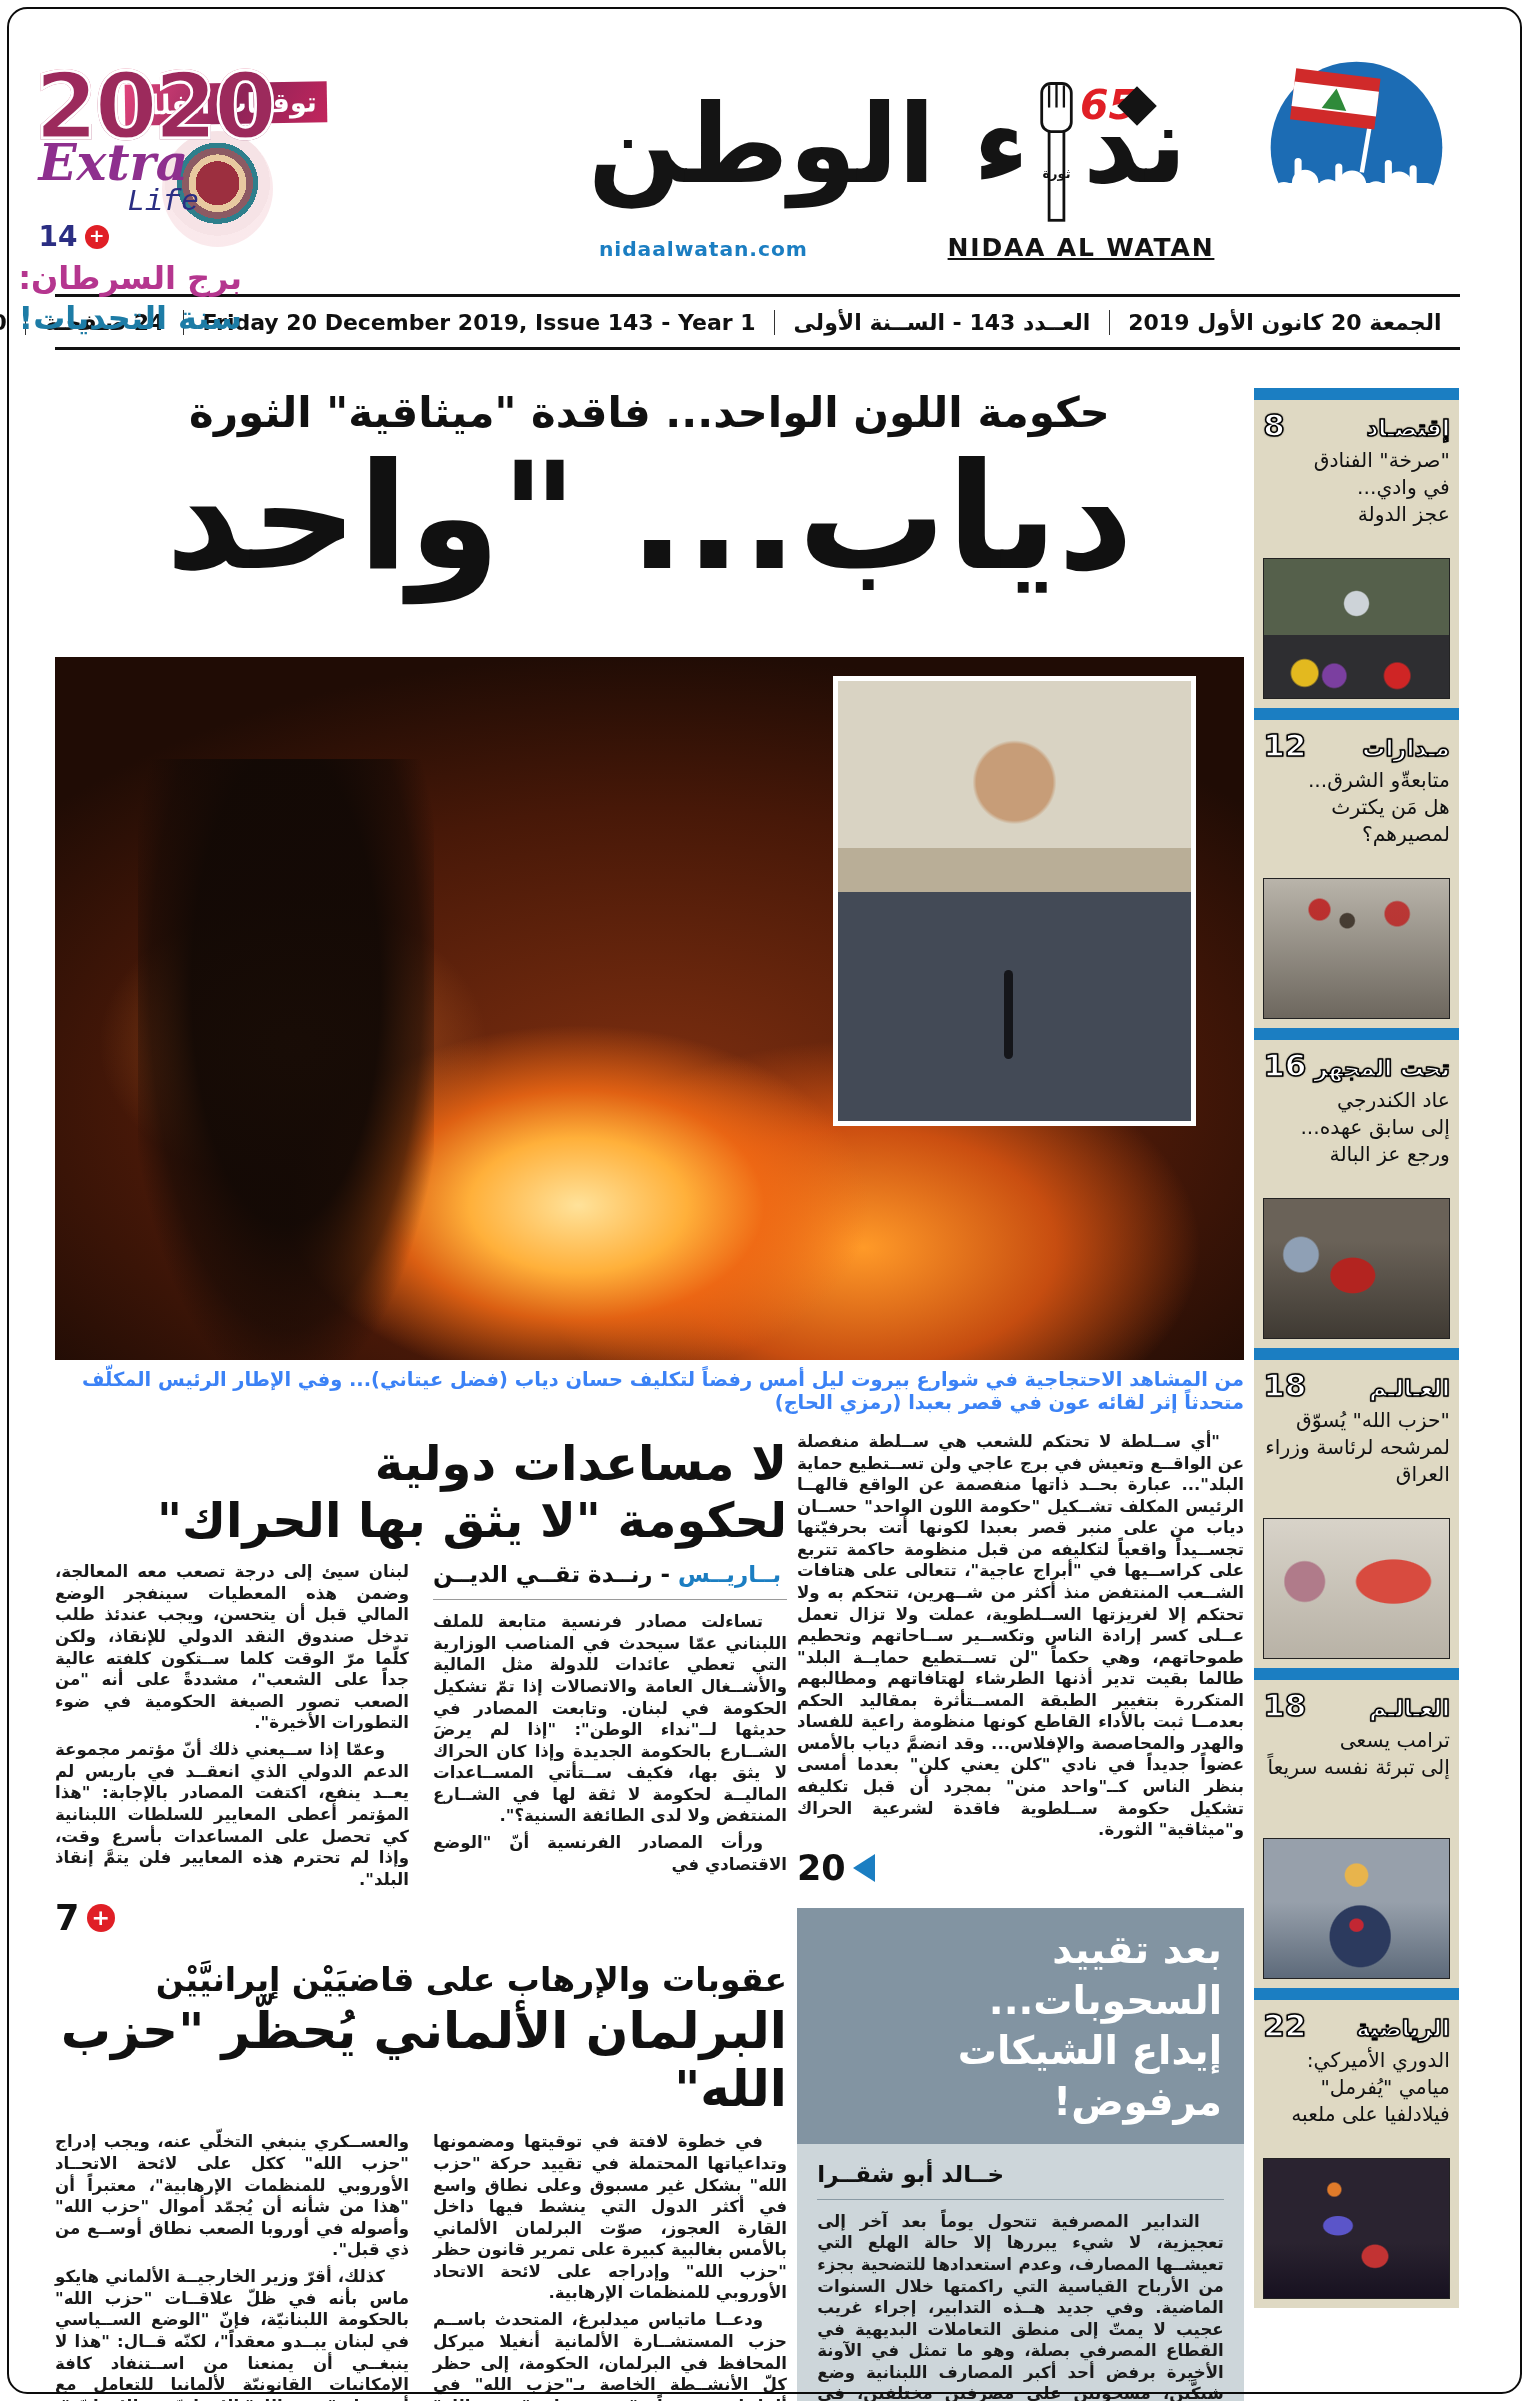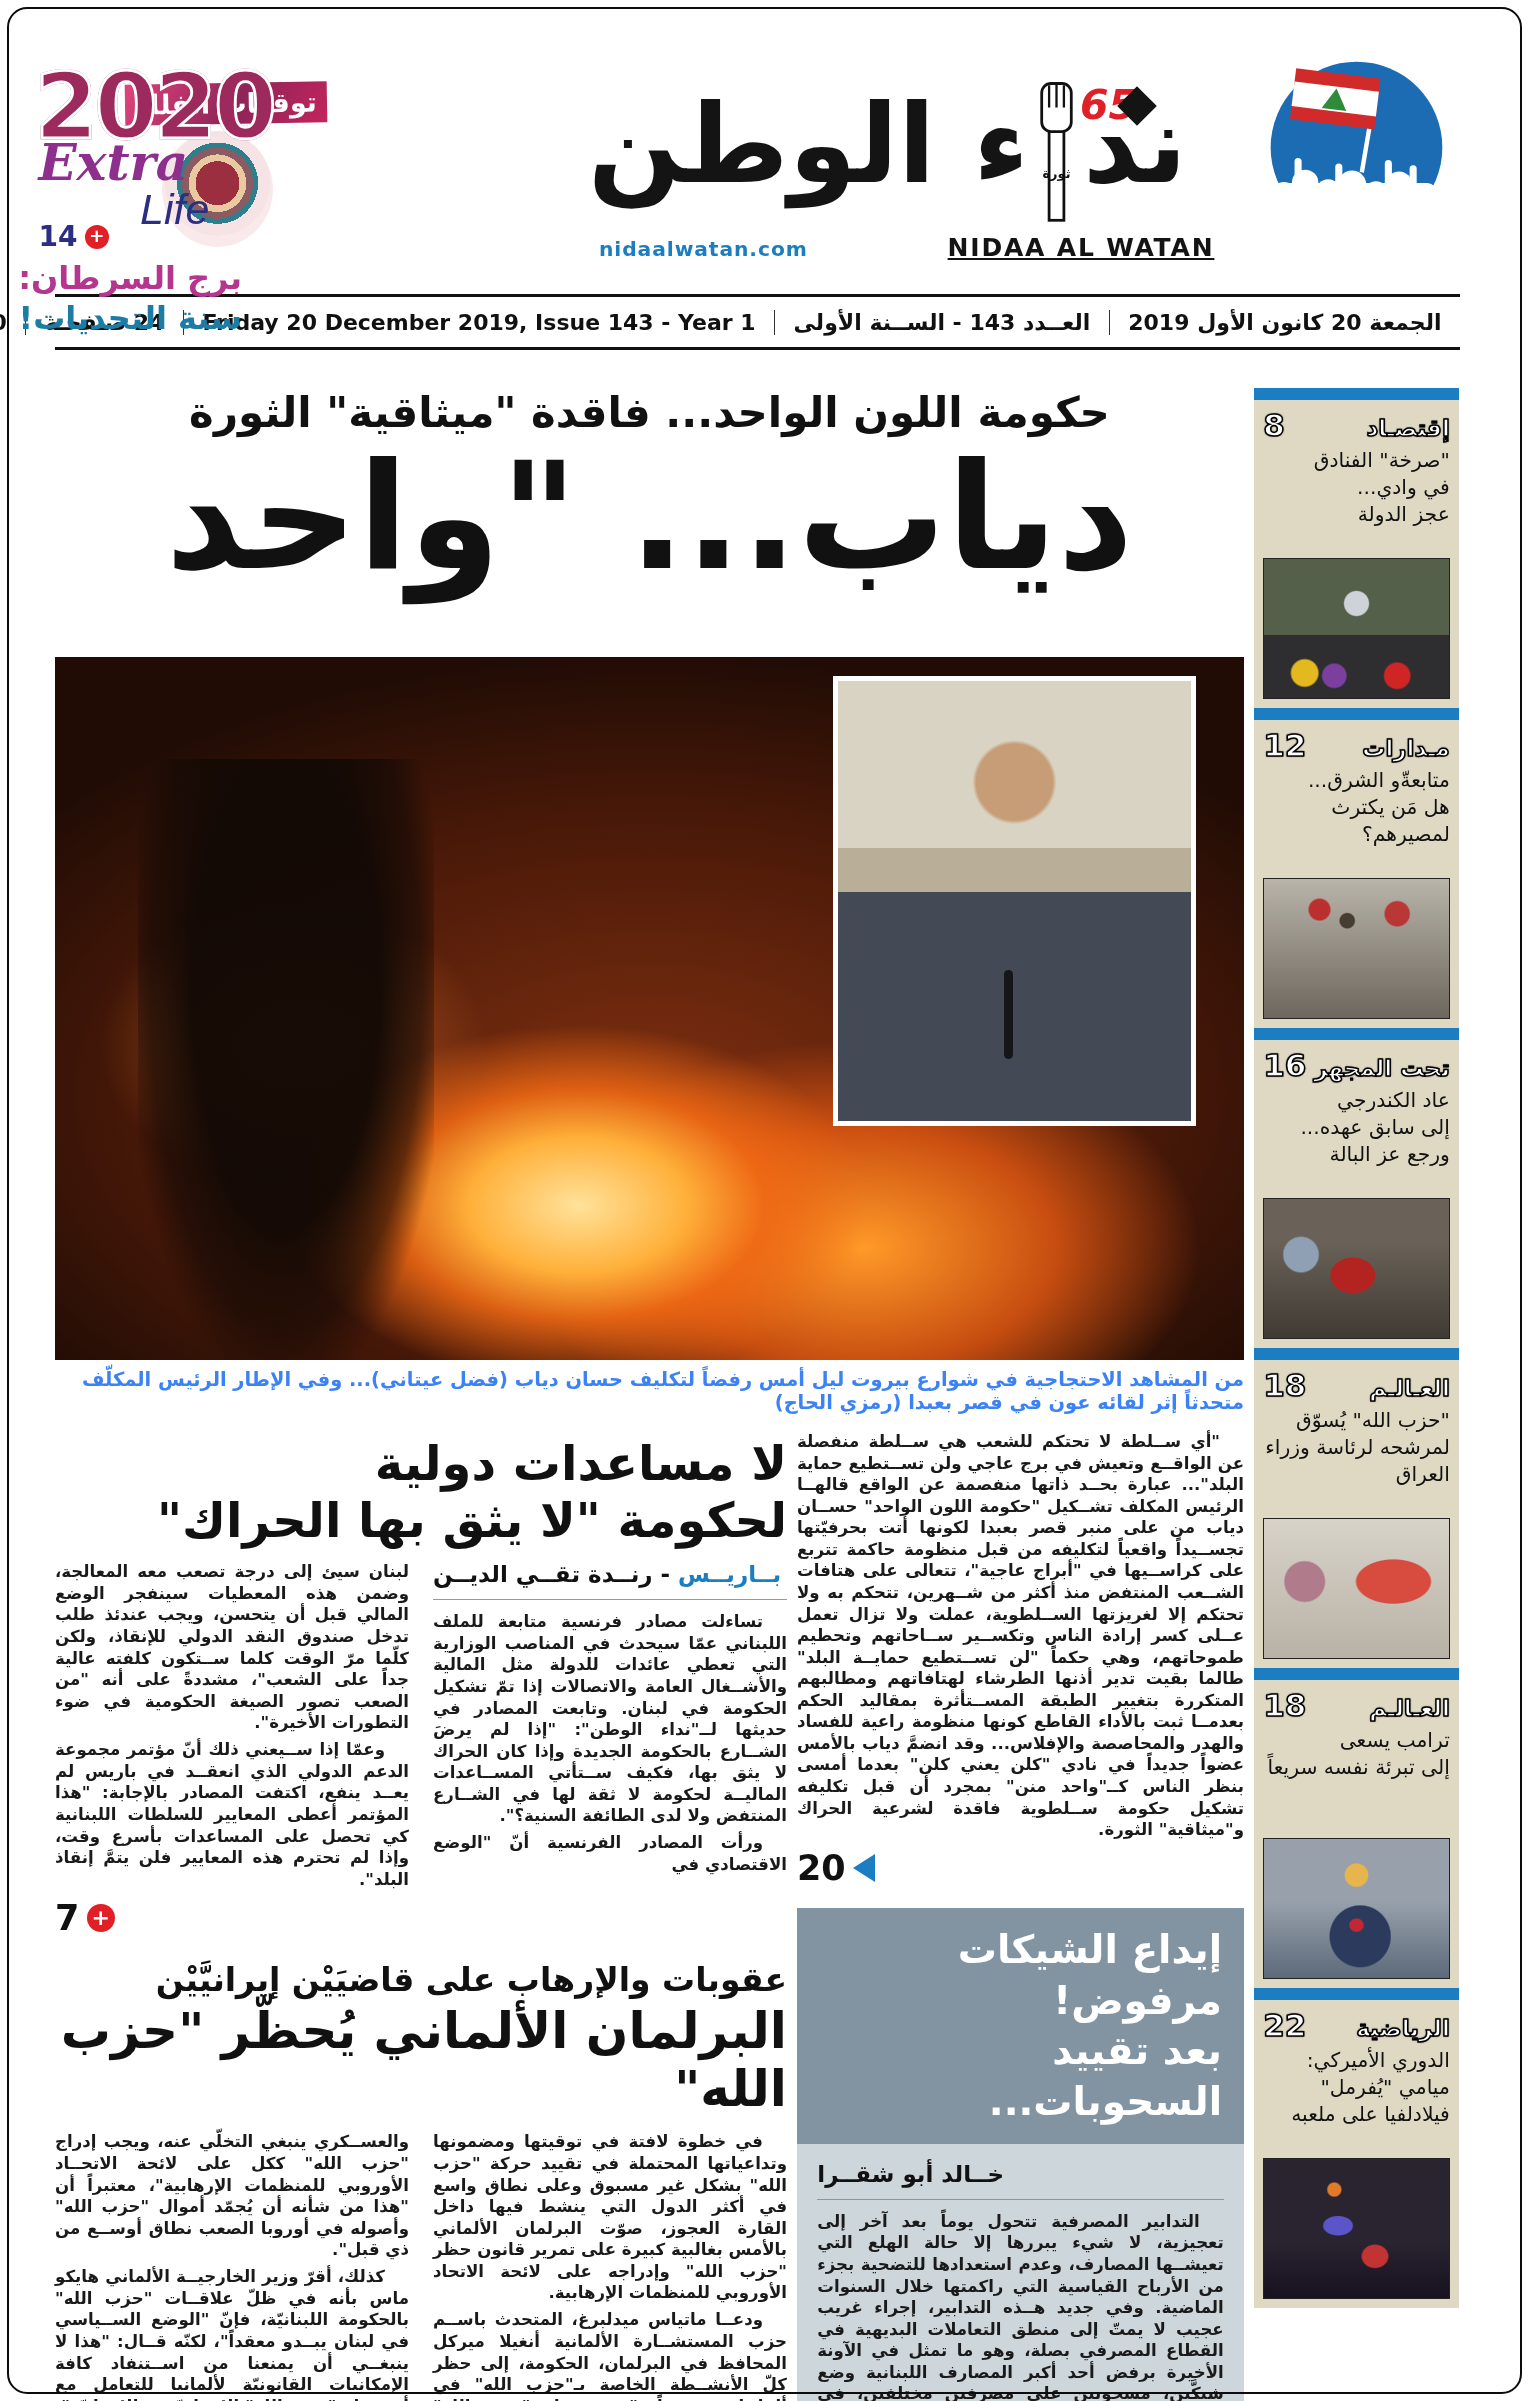--- a/index.html
+++ b/index.html
@@ -12,22 +12,22 @@
   .promo-banner{position:absolute;left:92px;top:35px;width:202px;height:41px;
       background:linear-gradient(120deg,#e0447c,#8e2458 55%,#c2255c);color:#fff;font-weight:bold;
       font-size:27px;display:flex;align-items:center;justify-content:center;transform:rotate(-1deg);direction:rtl;}
   .promo-year{position:absolute;left:1.8px;top:5.5px;font-size:91px;font-weight:bold;letter-spacing:-3.7px;
       background:linear-gradient(180deg,#e8537a,#7d1f4e);-webkit-background-clip:text;background-clip:text;
       color:transparent;-webkit-text-stroke:2.8px #fff;text-shadow:0 0 0.9px #9c2a5c;}
   .promo-medallion{position:absolute;left:129px;top:83px;width:111px;height:116px;border-radius:50%;
       background:radial-gradient(circle at 50% 45%,#9c2f3f 0 26%,#e8c9a0 26% 34%,#8c5a63 34% 42%,#2e7f8c 42% 48%,#f6e3e6 48% 62%,rgba(246,215,220,.55) 62% 78%,rgba(246,215,220,0) 79%);}
   .promo-extra{position:absolute;left:5.5px;top:85px;font-family:"DejaVu Serif",serif;font-style:italic;
       font-weight:bold;font-size:50px;color:#8e2f8e;text-align:right;}
-  .promo-life{position:absolute;left:107px;top:137px;font-family:Liberation Sans, sans-serif;font-style:italic;
-      font-size:43px;color:#2b2e83;}
+  .promo-life{position:absolute;left:94px;top:137px;font-family:Liberation Mono, monospace;font-style:italic;
+      font-size:30px;color:#2b2e83;}
   .promo-ref{position:absolute;left:5.5px;top:172px;display:flex;align-items:center;gap:7.4px;direction:ltr;}
   .promo-ref-num{font-size:28px;font-weight:bold;color:#2b2e83;}
   .plus-circle{width:28px;height:28px;border-radius:50%;background:#e01f26;color:#fff;display:flex;
       align-items:center;justify-content:center;font-weight:bold;font-size:22px;line-height:1;}
   .plus-circle::before{content:"+";}
   .plus-circle.small{width:24px;height:24px;font-size:18.5px;}
   .promo-sign1{position:absolute;right:96px;top:211px;font-size:32px;font-weight:bold;color:#b5368f;direction:rtl;white-space:nowrap;}
   .promo-sign2{position:absolute;right:96px;top:251px;font-size:32px;font-weight:bold;color:#1d7ca6;direction:rtl;white-space:nowrap;}
 
   .logo-ar{position:absolute;left:573px;top:54px;width:629px;height:180px;display:flex;direction:rtl;
@@ -256,22 +256,22 @@
     <section class="lead-body body-text">
       <p>"أي ســلطة لا تحتكم للشعب هي ســلطة منفصلة عن الواقــع وتعيش في برج عاجي ولن تســتطيع حماية البلد"... عبارة بحــد ذاتها منفصمة عن الواقع قالهــا الرئيس المكلف تشــكيل "حكومة اللون الواحد" حســان دياب من على منبر قصر بعبدا لكونها أتت بحرفيّتها تجســيداً واقعياً لتكليفه من قبل منظومة حاكمة تتربع على كراســيها في "أبراج عاجية"، تتعالى على هتافات الشــعب المنتفض منذ أكثر من شــهرين، تتحكم به ولا تحتكم إلا لغريزتها الســلطوية، عملت ولا تزال تعمل عــلى كسر إرادة الناس وتكســير ســاحاتهم وتحطيم طموحاتهم، وهي حكماً "لن تســتطيع حمايــة البلد" طالما بقيت تدير أذنها الطرشاء لهتافاتهم ومطالبهم المتكررة بتغيير الطبقة المســتأثرة بمقاليد الحكم بعدمــا ثبت بالأداء القاطع كونها منظومة راعية للفساد والهدر والمحاصصة والإفلاس... وقد انضمَّ دياب بالأمس عضواً جديداً في نادي "كلن يعني كلن" بعدما أمسى بنظر الناس كــ"واحد منن" بمجرد أن قبل تكليفه تشكيل حكومة ســلطوية فاقدة لشرعية الحراك و"ميثاقية" الثورة.</p>
       <div class="jump">
         <span class="num">20</span>
         <span class="tri"></span>
       </div>
     </section>
 
     <section class="banks body-text">
       <div class="banks-head">
+        <div>بعد تقييد السحوبات...</div>
         <div>إيداع الشيكات مرفوض!</div>
-        <div>بعد تقييد السحوبات...</div>
       </div>
       <div class="banks-body">
         <div class="byline">خــالد أبو شقــرا</div>
         <p>التدابير المصرفية تتحول يوماً بعد آخر إلى تعجيزية، لا شيء يبررها إلا حالة الهلع التي تعيشــها المصارف، وعدم استعدادها للتضحية بجزء من الأرباح القياسية التي راكمتها خلال السنوات الماضية. وفي جديد هــذه التدابير، إجراء غريب عجيب لا يمتّ إلى منطق التعاملات البديهية في القطاع المصرفي بصلة، وهو ما تمثل في الآونة الأخيرة برفض أحد أكبر المصارف اللبنانية وضع شيكَّين، مسحوبين على مصرفين مختلفين، في الحساب الجاري بالدولار لأحــد الزبائن. طبعاً، الموظف لم يقدّم أي تفســير منطقي لهذا الرفض، وكانت حجته الوحيدة: "هذه تدابير إدارية".</p>
 
       </div>
     </section>
   </div>
 
   <aside class="sidebar">

